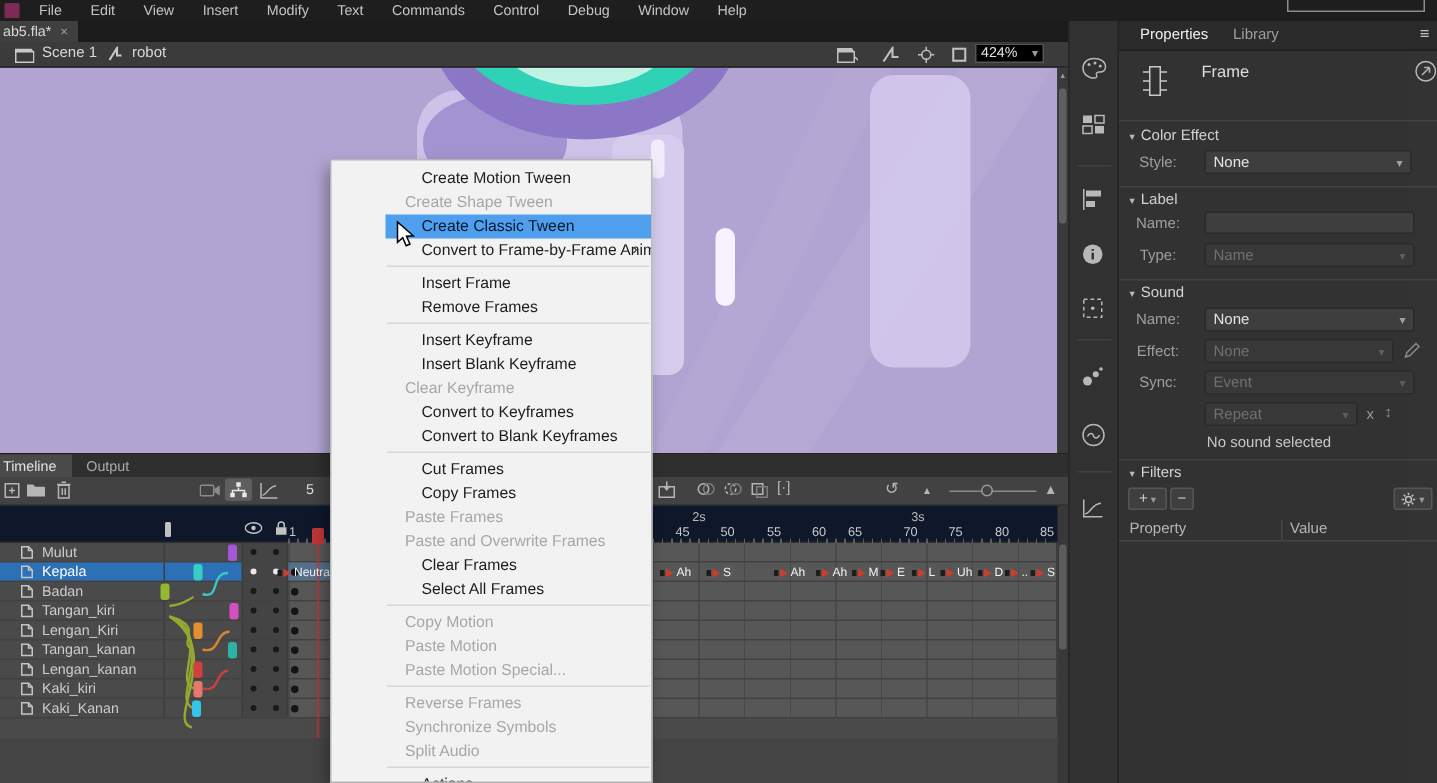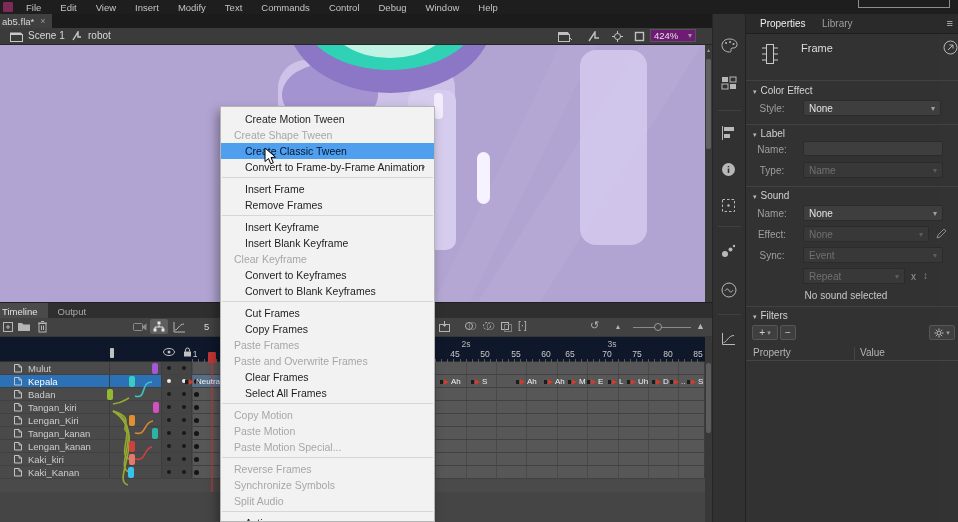--- a/index.html
+++ b/index.html
@@ -18,21 +18,21 @@
   
   #tabbar{left:0;top:14px;width:712px;height:14px;background:#1b1b1b;z-index:20;}
   #doctab{position:absolute;left:0;top:0;height:14px;padding:0 6px 0 2px;background:#3f3f3f;color:#d9d9d9;
           font-size:9.5px;display:flex;align-items:center;gap:6px;}
   #doctab .x{color:#9a9a9a;font-size:9px;}
 
   
   #editbar{left:0;top:28px;width:712px;height:17px;background:#3b3b3b;border-bottom:1px solid #262626;z-index:20;}
   #editbar .bc{position:absolute;top:2px;font-size:10px;color:#d8d8d8;}
   .ebicon{position:absolute;top:2px;}
-  #zoombox{position:absolute;left:650px;top:1px;width:46px;height:13px;background:#701a75;border:1px solid #555;
+  #zoombox{position:absolute;left:650px;top:1px;width:46px;height:13px;background:#000000;border:1px solid #555;
            color:#e2e2e2;font-size:9.5px;display:flex;align-items:center;justify-content:space-between;padding:0 3px;}
   #zoombox .ch{color:#9a9a9a;font-size:8px;}
 
   
   #stage{left:0;top:45px;width:705px;height:257px;overflow:hidden;z-index:1;}
   #stage-sb{left:705px;top:45px;width:7px;height:257px;background:#3a3a3a;z-index:2;}
   #stage-sb .thumb{position:absolute;left:1px;top:14px;width:5px;height:90px;background:#5f5f5f;border-radius:2px;}
   #stage-sb .up{position:absolute;left:0;top:1px;width:7px;text-align:center;font-size:6px;color:#999;}
 
   
@@ -85,21 +85,21 @@
 
   #syls{position:absolute;left:0;top:0;width:712px;height:220px;pointer-events:none;z-index:7;}
   .syl{position:absolute;top:74px;height:11px;font-size:8px;color:#f2f2f2;white-space:nowrap;}
   .syl .flg{position:absolute;left:-7px;top:2px;width:0;height:0;border-left:5px solid #d23a2c;
             border-top:3px solid transparent;border-bottom:3px solid transparent;}
   .syl .kdot{position:absolute;left:-11px;top:3px;width:3px;height:4px;background:#1d1d1d;}
 
   
   #ctx{left:220px;top:106px;width:215px;bottom:0;background:#f2f2f2;border:1px solid #b5b5b5;
        box-shadow:-3px 5px 10px rgba(0,0,0,.35);padding-top:4px;z-index:50;overflow:hidden;}
-  .mi{height:16px;line-height:16px;padding-left:24px;font-size:10.5px;color:#1d1d1d;position:relative;white-space:nowrap;}
+  .mi{height:16px;line-height:16px;padding-left:24px;font-size:10.5px;color:#1d1d1d;position:relative;white-space:nowrap;margin-left:36px;}
   .mi.disabled{color:#a7a7a7;padding-left:13px;}
   .mi.highlight{background:#4f9fee;color:#04182e;}
   .mi.sep{height:6px;padding:0;}
   .mi.sep::after{content:"";position:absolute;left:1px;right:1px;top:2px;height:1px;background:#d6d6d6;}
   .mi .sub{position:absolute;right:9px;top:0;font-size:10px;}
 
   
   #cursor{left:264px;top:147px;z-index:60;}
 
   

